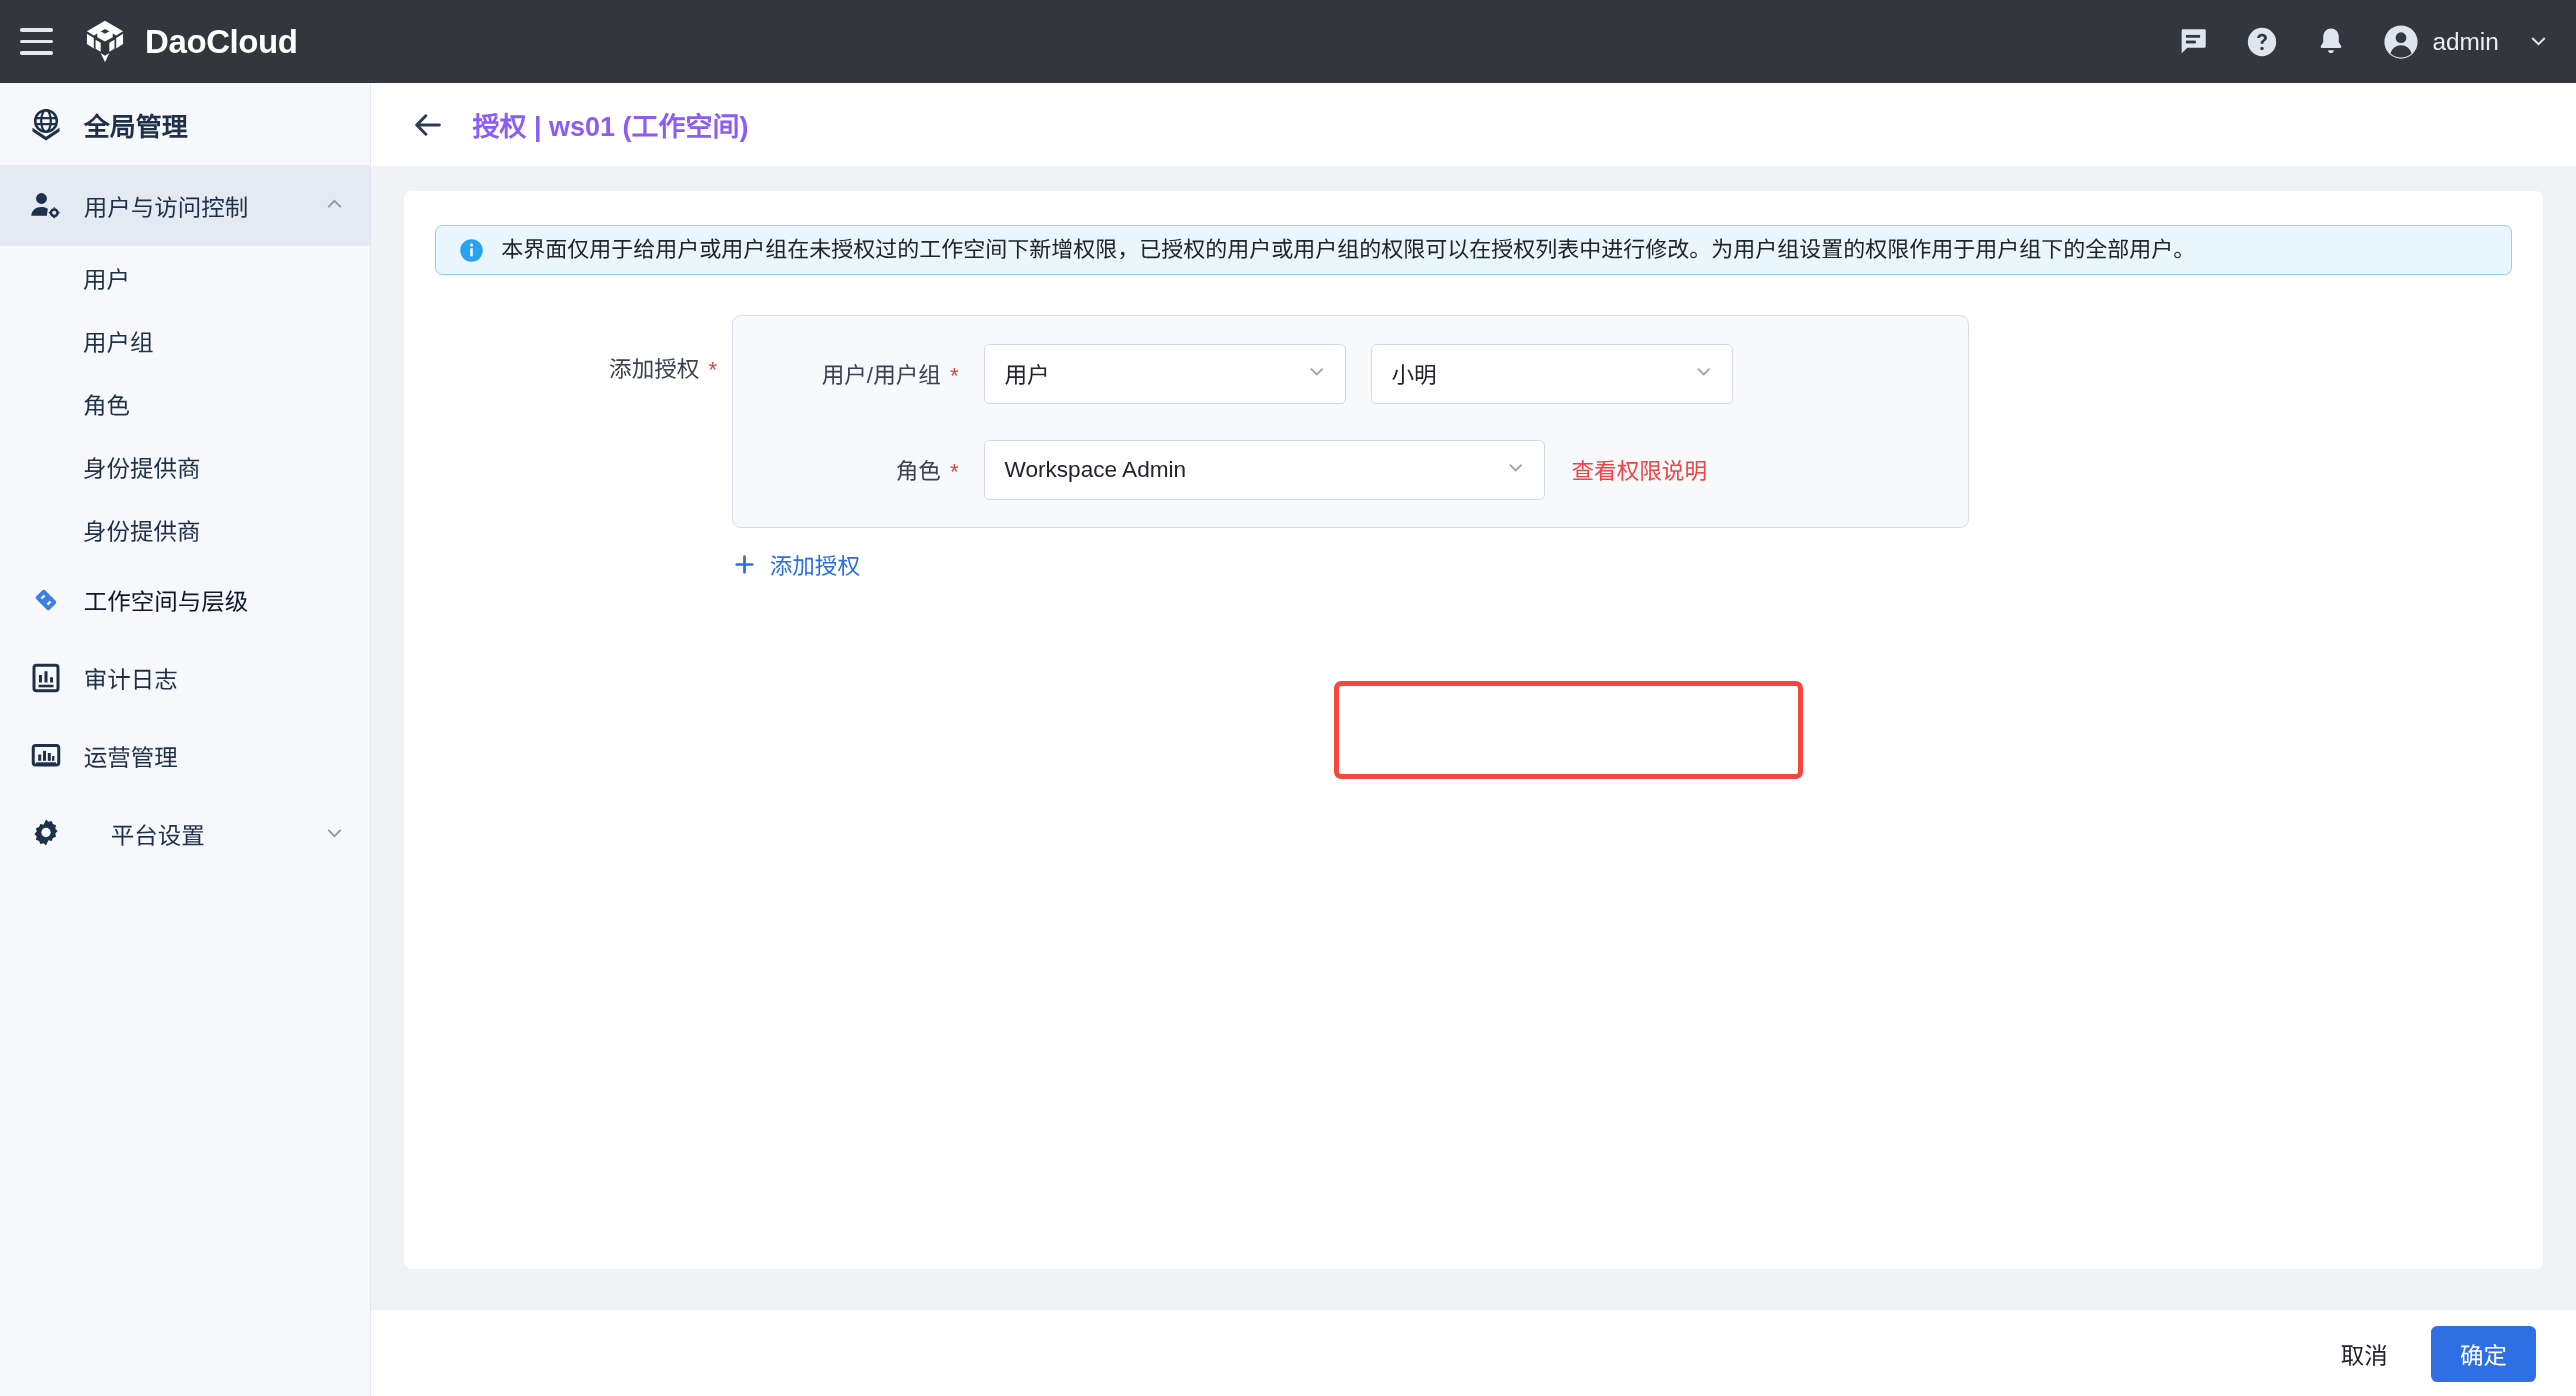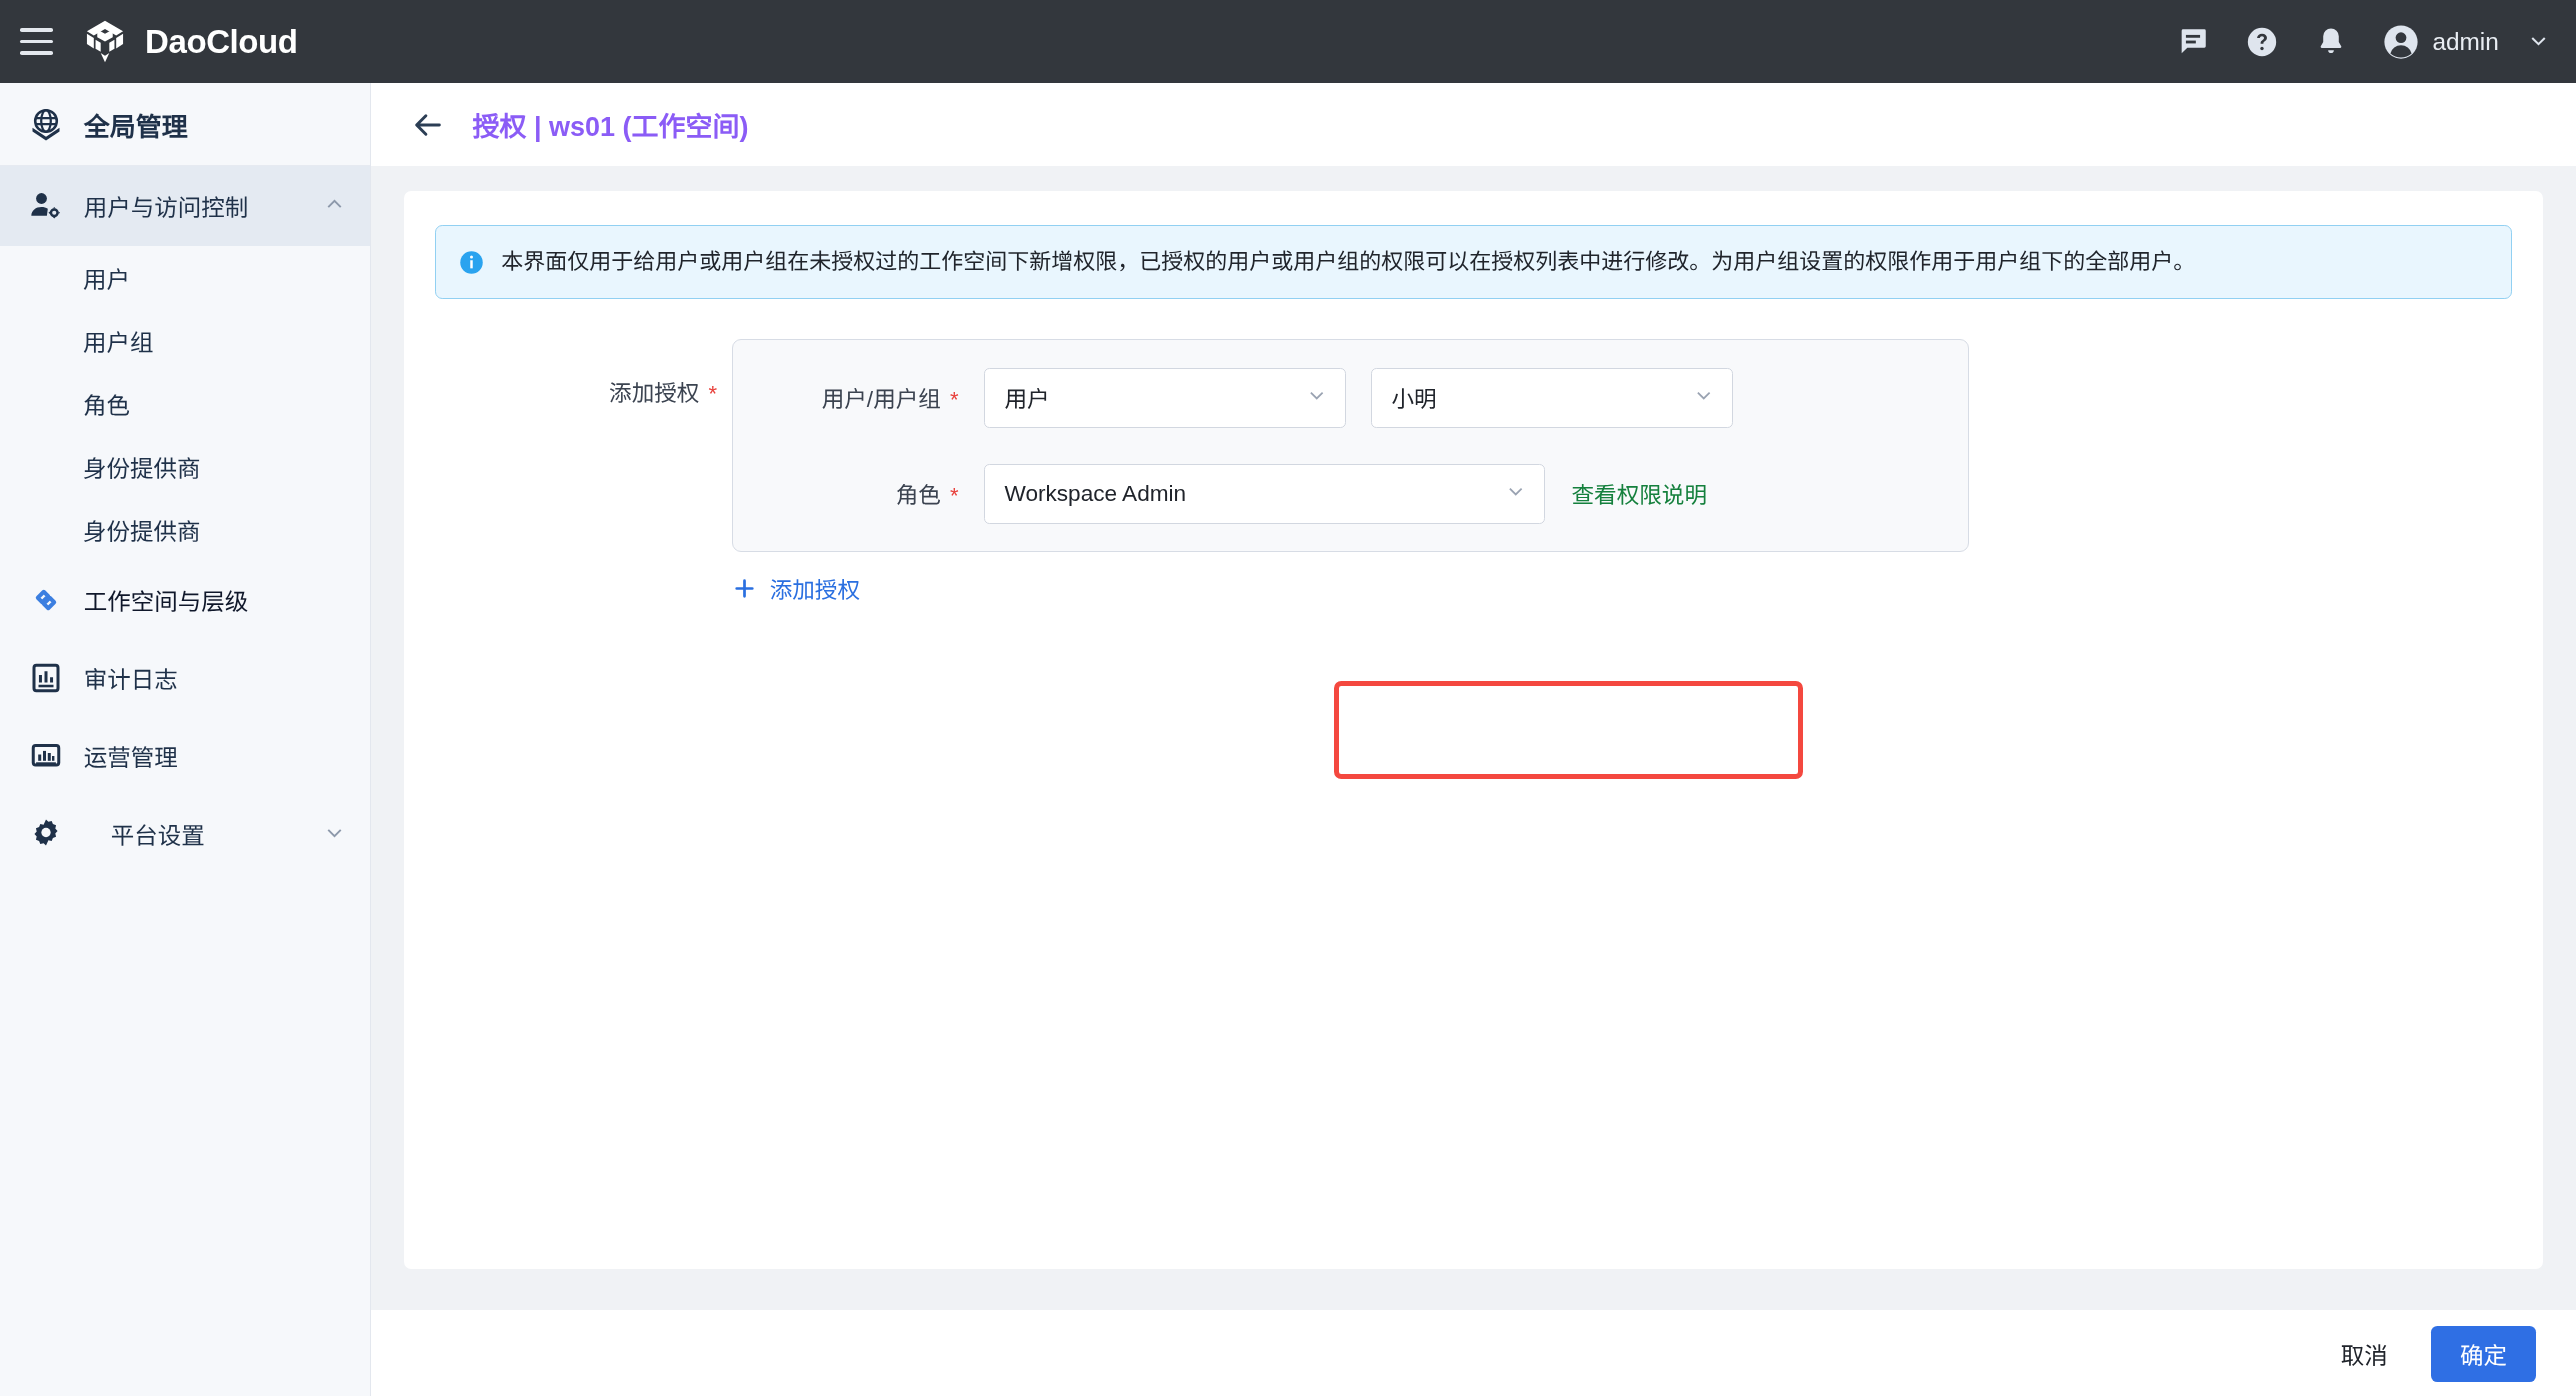--- a/index.html
+++ b/index.html
@@ -112,21 +112,21 @@
     padding: 34px 31px 0 31px;
     position: relative;
   }
 
   
   .banner {
     display: flex; align-items: center;
     background: #e9f6fe;
     border: 0.9px solid #91d0f2;
     border-radius: 7.2px;
-    height: 74px;
+    height: 50px;
     padding: 0 22px;
   }
   .banner-icon { width: 27px; height:27px; min-width:27px; margin-right: 16.3px; }
   .banner-text { font-size: 22px; color: #20242b; line-height: 1; }
 
   
   .form-row { display: flex; align-items: flex-start; margin-top: 40px; }
   .form-label {
     width: 282px; text-align: right;
     font-size: 22.6px; color: #3b4350;
@@ -159,21 +159,21 @@
     padding: 0 47px 0 20px;
     font-size: 22.6px; color: #20242b;
     cursor: pointer;
   }
   .select .chev {
     position: absolute; right: 16.3px; top: 50%; transform: translateY(-50%);
   }
   .select.w1 { width: 362px; margin-left: 25px; }
   .select.w2 { width: 362px; margin-left: 25px; }
   .select.role { width: 561px; margin-left: 25px; }
-  .link-blue { color: #15803d; font-size: 22.6px; margin-left: 27px; cursor: pointer; white-space: nowrap; }
+  .link-blue { color: #ef4444; font-size: 22.6px; margin-left: 27px; cursor: pointer; white-space: nowrap; }
 
   
   .highlight-box {
     position: absolute;
     left: 930px; top: 490px;
     width: 469px; height: 98px;
     border: 5.4px solid #f4483f;
     border-radius: 7.2px;
     pointer-events: none;
     z-index: 12;

